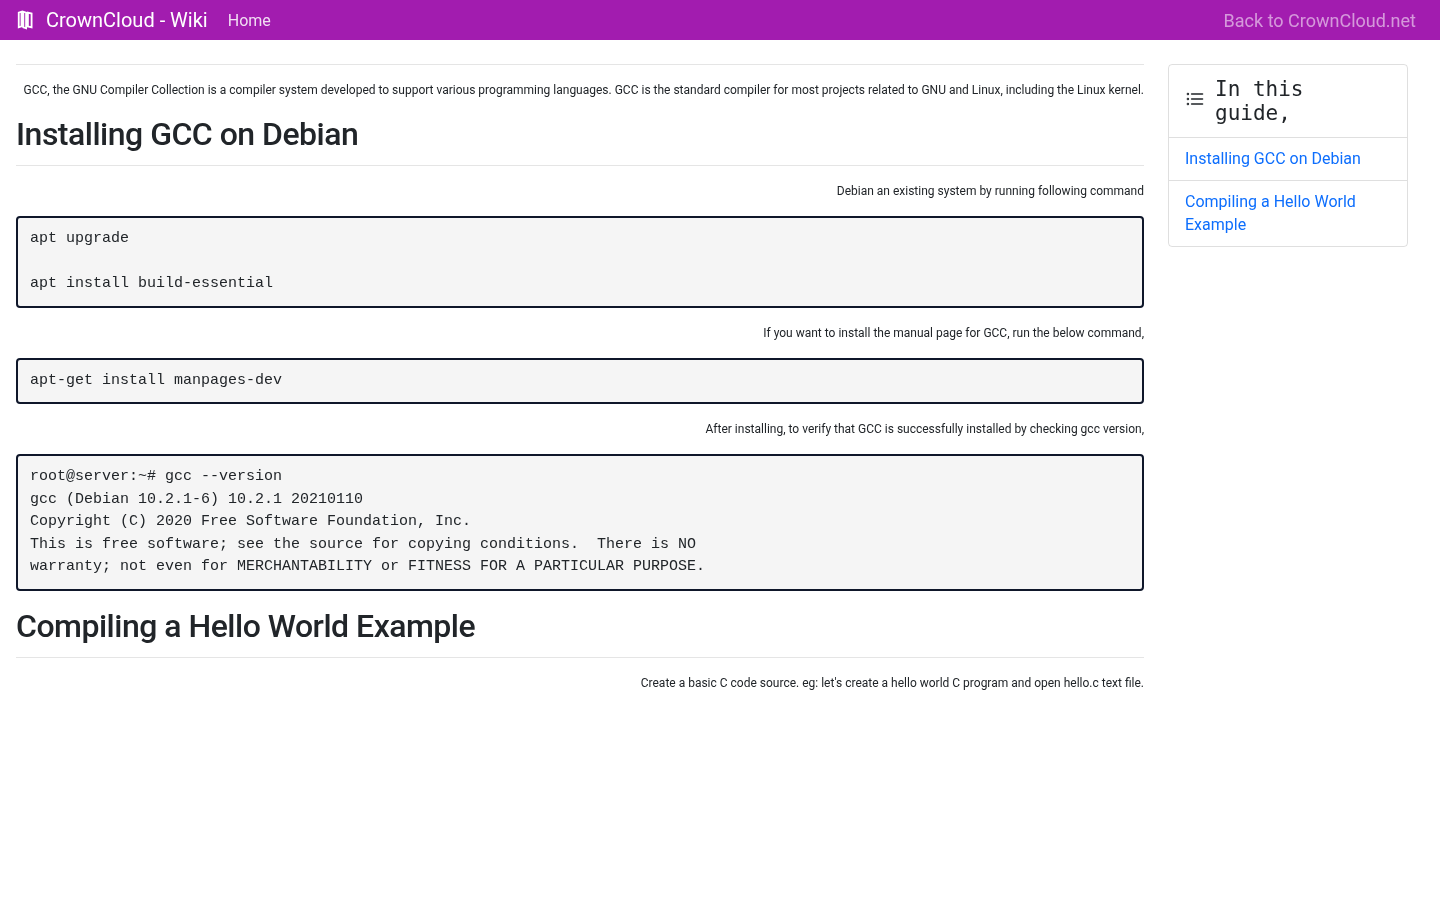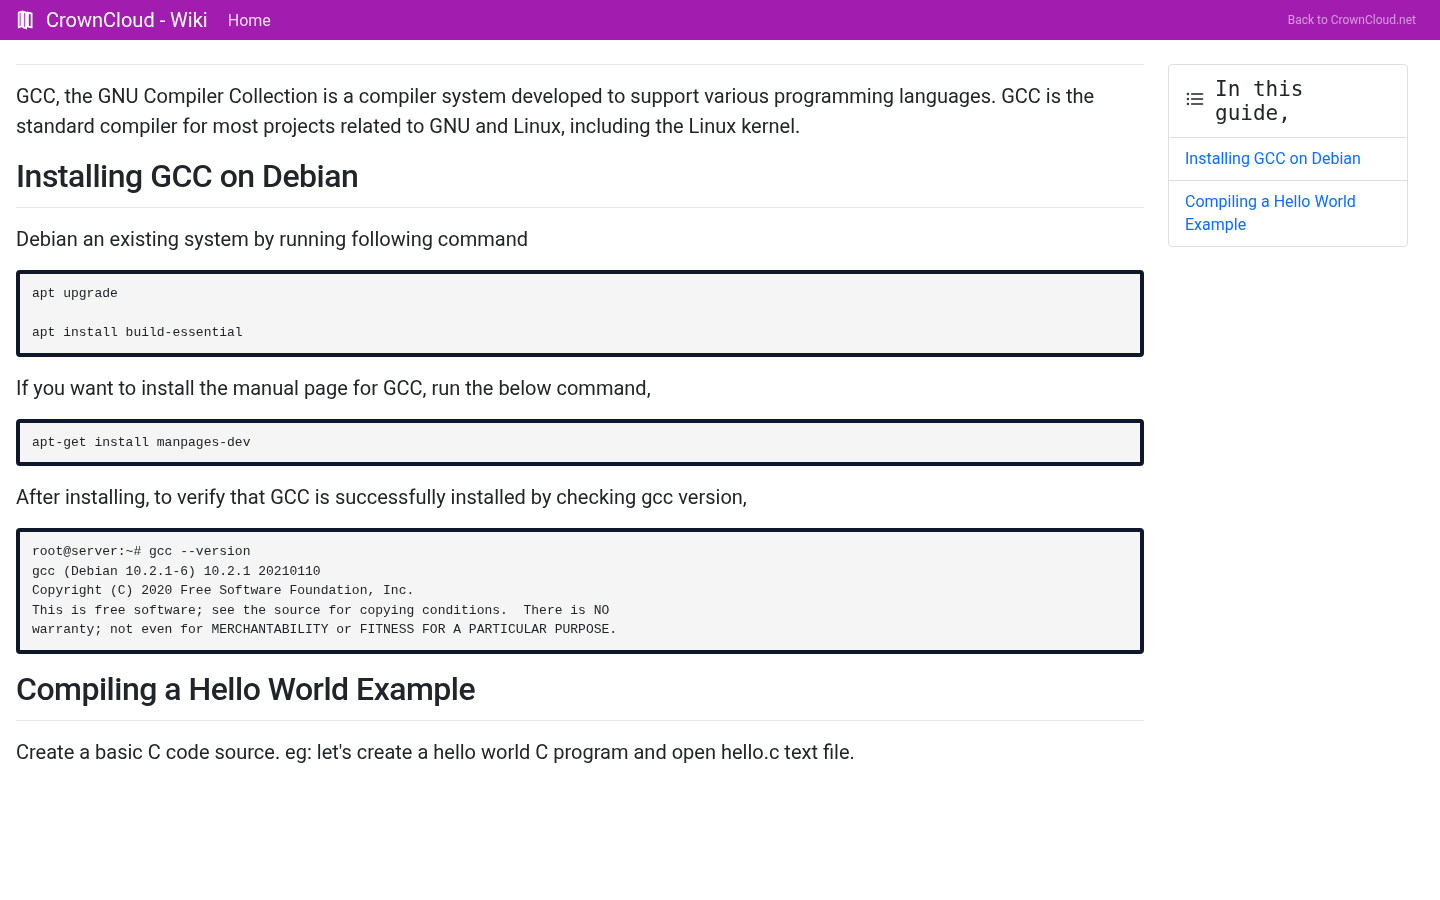--- a/index.html
+++ b/index.html
@@ -2,29 +2,29 @@
 <html><head>
 <meta charset="utf-8">
 <style>
 * { box-sizing: border-box; margin: 0; padding: 0; }
 body { font-family: -apple-system, BlinkMacSystemFont, "Segoe UI", Roboto, "Helvetica Neue", Arial, sans-serif; color: #212529; background: #fff; font-size: 16px; }
 .navbar { background: #a21caf; padding: 8px 16px; display: flex; align-items: center; justify-content: space-between; }
 .navbar-left { display: flex; align-items: center; gap: 20px; }
 .brand { color: #fff; font-size: 20px; text-decoration: none; display: flex; align-items: center; gap: 8px; }
 .brand-icon { display: inline-flex; align-items: center; }
 .nav-link { color: rgba(255,255,255,0.85); text-decoration: none; font-size: 16px; }
-.nav-link-right { color: rgba(255,255,255,0.55); text-decoration: none; font-size: 12px; padding-right: 8px; }
+.nav-link-right { color: rgba(255,255,255,0.55); text-decoration: none; font-size: 18px; padding-right: 8px; }
 .container { display: flex; padding: 24px 16px 0 16px; max-width: 1440px; gap: 24px; }
 .main { flex: 1; max-width: 1128px; }
 .sidebar { width: 240px; flex-shrink: 0; }
 h1 { font-size: 40px; font-weight: 500; margin-bottom: 12px; letter-spacing: -0.5px; }
 h2 { font-size: 32px; font-weight: 500; margin-top: 8px; margin-bottom: 12px; letter-spacing: -0.5px; }
 hr { border: none; border-top: 1px solid rgba(0,0,0,0.1); margin-bottom: 16px; }
-p { margin-bottom: 16px; line-height: 1.5; font-size: 20px; }
-pre { background: #f5f5f5; border: 4px solid #0f172a; border-radius: 4px; padding: 10px 12px; margin-bottom: 16px; font-family: SFMono-Regular, Menlo, Monaco, Consolas, "Liberation Mono", "Courier New", monospace; font-size: 13px; line-height: 1.5; white-space: pre; overflow-x: auto; color: #212529; }
+p { margin-bottom: 16px; line-height: 1.5; font-size: 12px; text-align: right; }
+pre { background: #f5f5f5; border: 2px solid #0f172a; border-radius: 4px; padding: 10px 12px; margin-bottom: 16px; font-family: SFMono-Regular, Menlo, Monaco, Consolas, "Liberation Mono", "Courier New", monospace; font-size: 15px; line-height: 1.5; white-space: pre; overflow-x: auto; color: #212529; }
 .toc-card { border: 1px solid rgba(0,0,0,0.125); border-radius: 4px; }
 .toc-header { padding: 12px 16px; border-bottom: 1px solid rgba(0,0,0,0.125); font-family: SFMono-Regular, Menlo, Monaco, Consolas, monospace; font-size: 21px; display: flex; align-items: center; gap: 10px; }
 .toc-list { list-style: none; }
 .toc-item { padding: 10px 16px; border-bottom: 1px solid rgba(0,0,0,0.125); }
 .toc-item:last-child { border-bottom: none; }
 .toc-item a { color: #0d6efd; text-decoration: none; font-size: 16px; line-height: 1.4; }
 </style>
 </head>
 <body>
 

